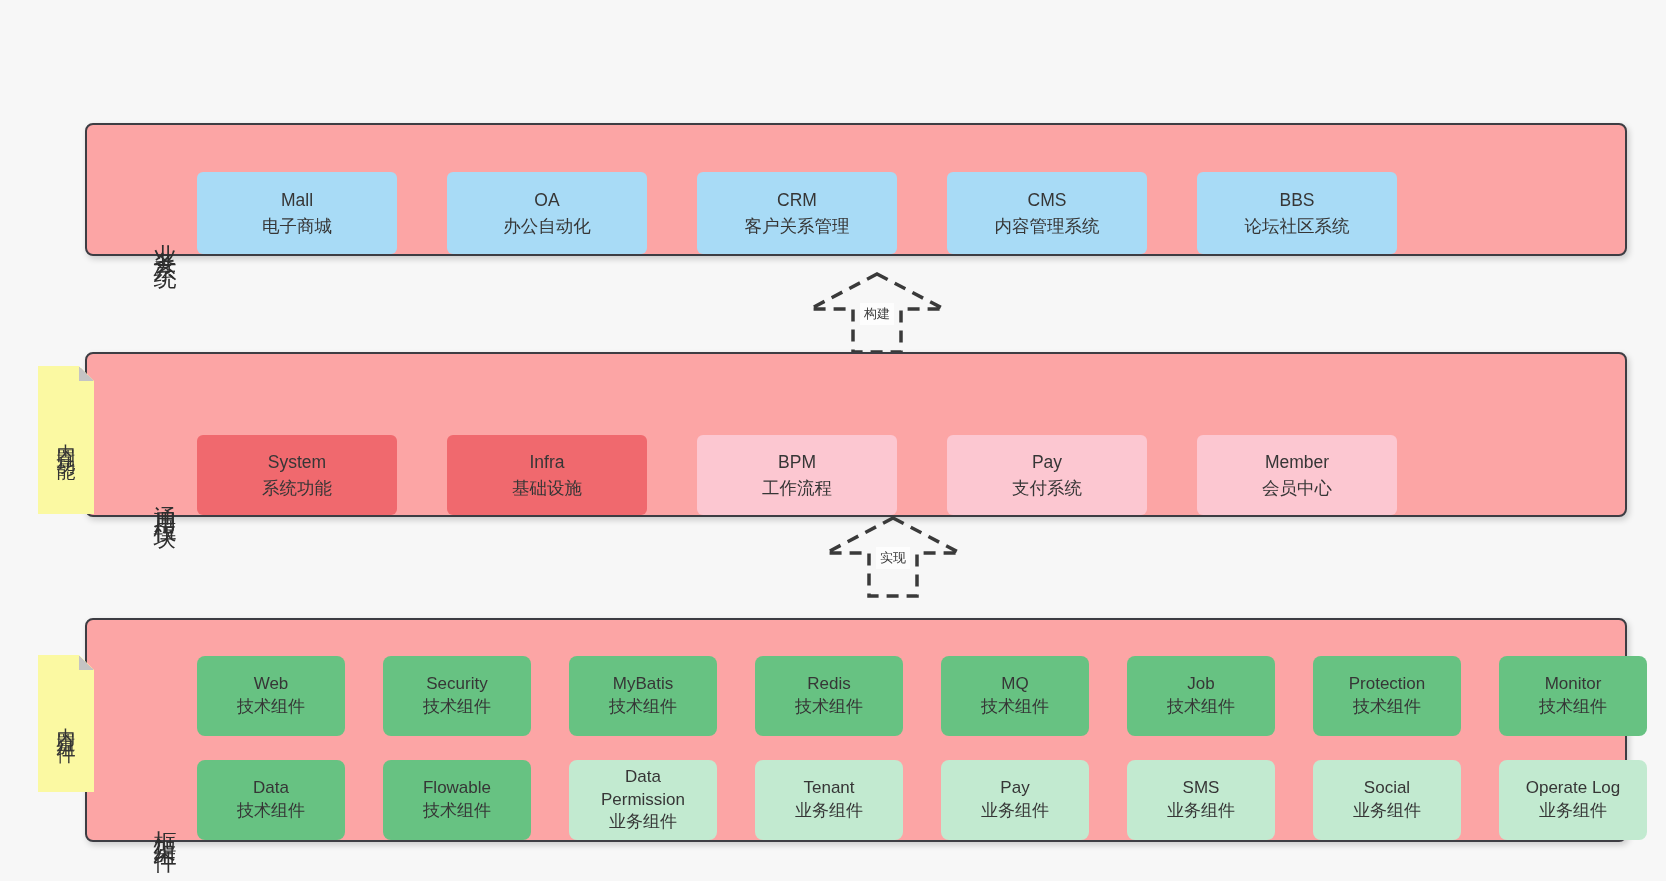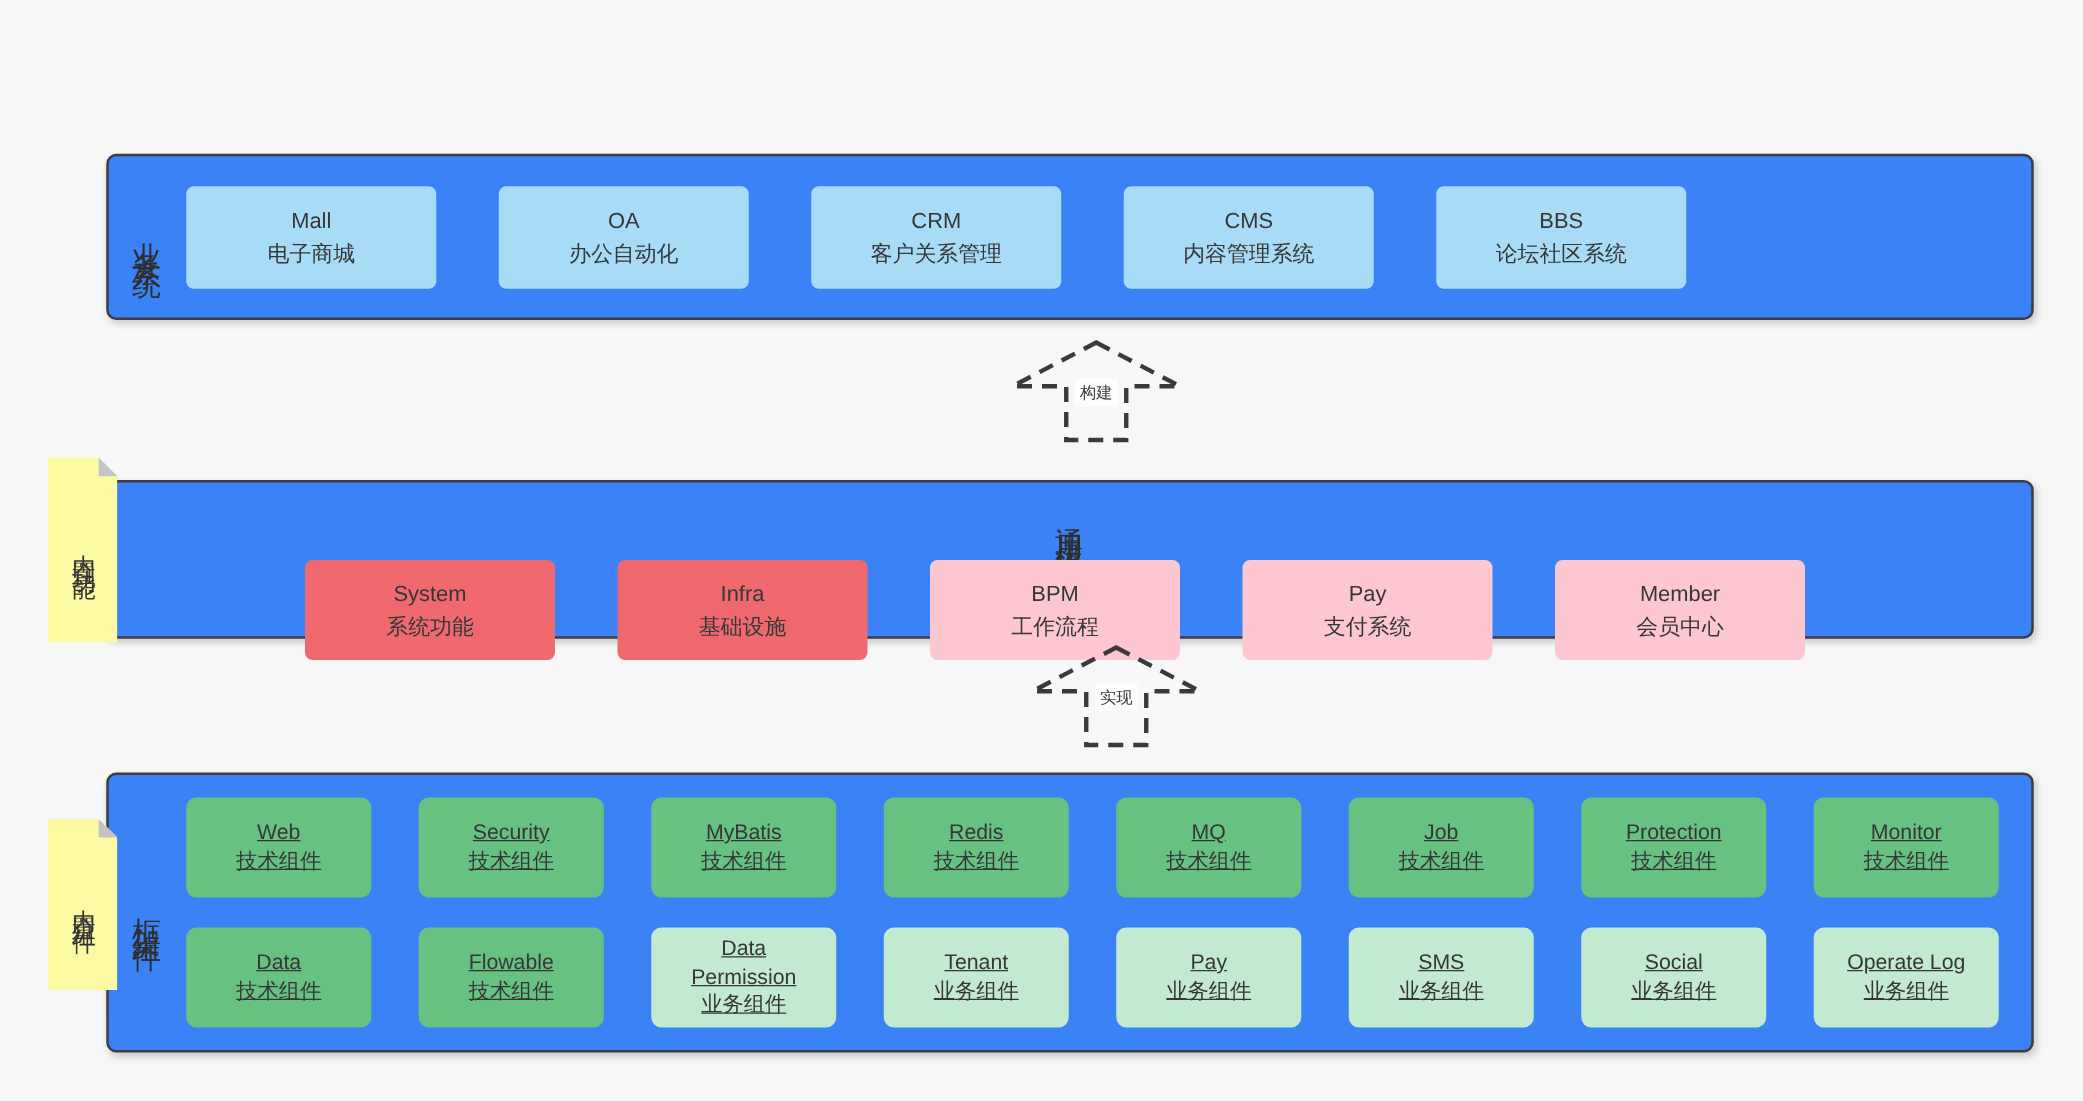--- a/index.html
+++ b/index.html
@@ -9,27 +9,28 @@
     font-family:"Liberation Sans","DejaVu Sans",sans-serif;
     color:#363636;
     position:relative;
     overflow:hidden;
   }
   .stage{position:absolute;left:0;top:0;width:1666px;height:881px;}
 
   
   .layer{
     position:absolute;
-    background:#3b82f6;
+    background:#fca5a5;
     border:2px solid #3d3d43;
     border-radius:8px;
     box-shadow:2px 3px 6px rgba(0,0,0,.18);
     display:flex;
-    align-items:center;
+    align-items:flex-end;
     box-sizing:border-box;
+    padding-left:48px;
   }
   .vlabel{
     width:62px;
     display:flex;align-items:center;justify-content:center;
     writing-mode:vertical-rl;text-orientation:upright;
     font-size:23px;letter-spacing:7px;color:#2e2e2e;
     flex:0 0 62px;
   }
   .rows{
     flex:1;
@@ -43,21 +44,21 @@
   
   .box{
     border-radius:6px;
     display:flex;flex-direction:column;align-items:center;justify-content:center;
     text-align:center;
     font-size:17.5px;line-height:1.5;
     box-sizing:border-box;
     padding:2px 10px;
   }
   .w6{width:200px;flex:0 0 200px;}
-  .w8{width:148px;flex:0 0 148px;line-height:1.35;font-size:17px;padding:2px 12px;text-decoration:underline;}
+  .w8{width:148px;flex:0 0 148px;line-height:1.35;font-size:17px;padding:2px 12px;}
   .h82{height:82px;}
   .h80{height:80px;}
   .b-blue{background:#a8dbf6;}
   .b-red{background:#f0696e;}
   .b-pink{background:#fcc7d1;}
   .b-green{background:#67c282;border-radius:8px;}
   .b-greenlight{background:#c2ead0;border-radius:8px;}
 
   
   .sticky{
@@ -117,21 +118,21 @@
     </div>
   </div>
 
   <div class="arrow" style="left:807px;top:271px;">
     <svg width="140" height="84" viewBox="0 0 140 84">
       <path d="M70 3 L137 38 L94 38 L94 81 L46 81 L46 38 L3 38 Z" fill="none" stroke="#3a3a3a" stroke-width="3.5" stroke-dasharray="12 8"></path>
     </svg>
     <div class="arrow-label">构建</div>
   </div>
 
-  <div class="layer" style="left:85px;top:384px;width:1542px;height:127px;flex-direction:column;">
+  <div class="layer" style="left:85px;top:352px;width:1542px;height:165px;">
     <div class="vlabel">通用模块</div>
     <div class="rows">
       <div class="row">
         <div class="box b-red w6 h80">
           <div>System</div>
           <div>系统功能</div>
         </div>
         <div class="box b-red w6 h80">
           <div>Infra</div>
           <div>基础设施</div>

